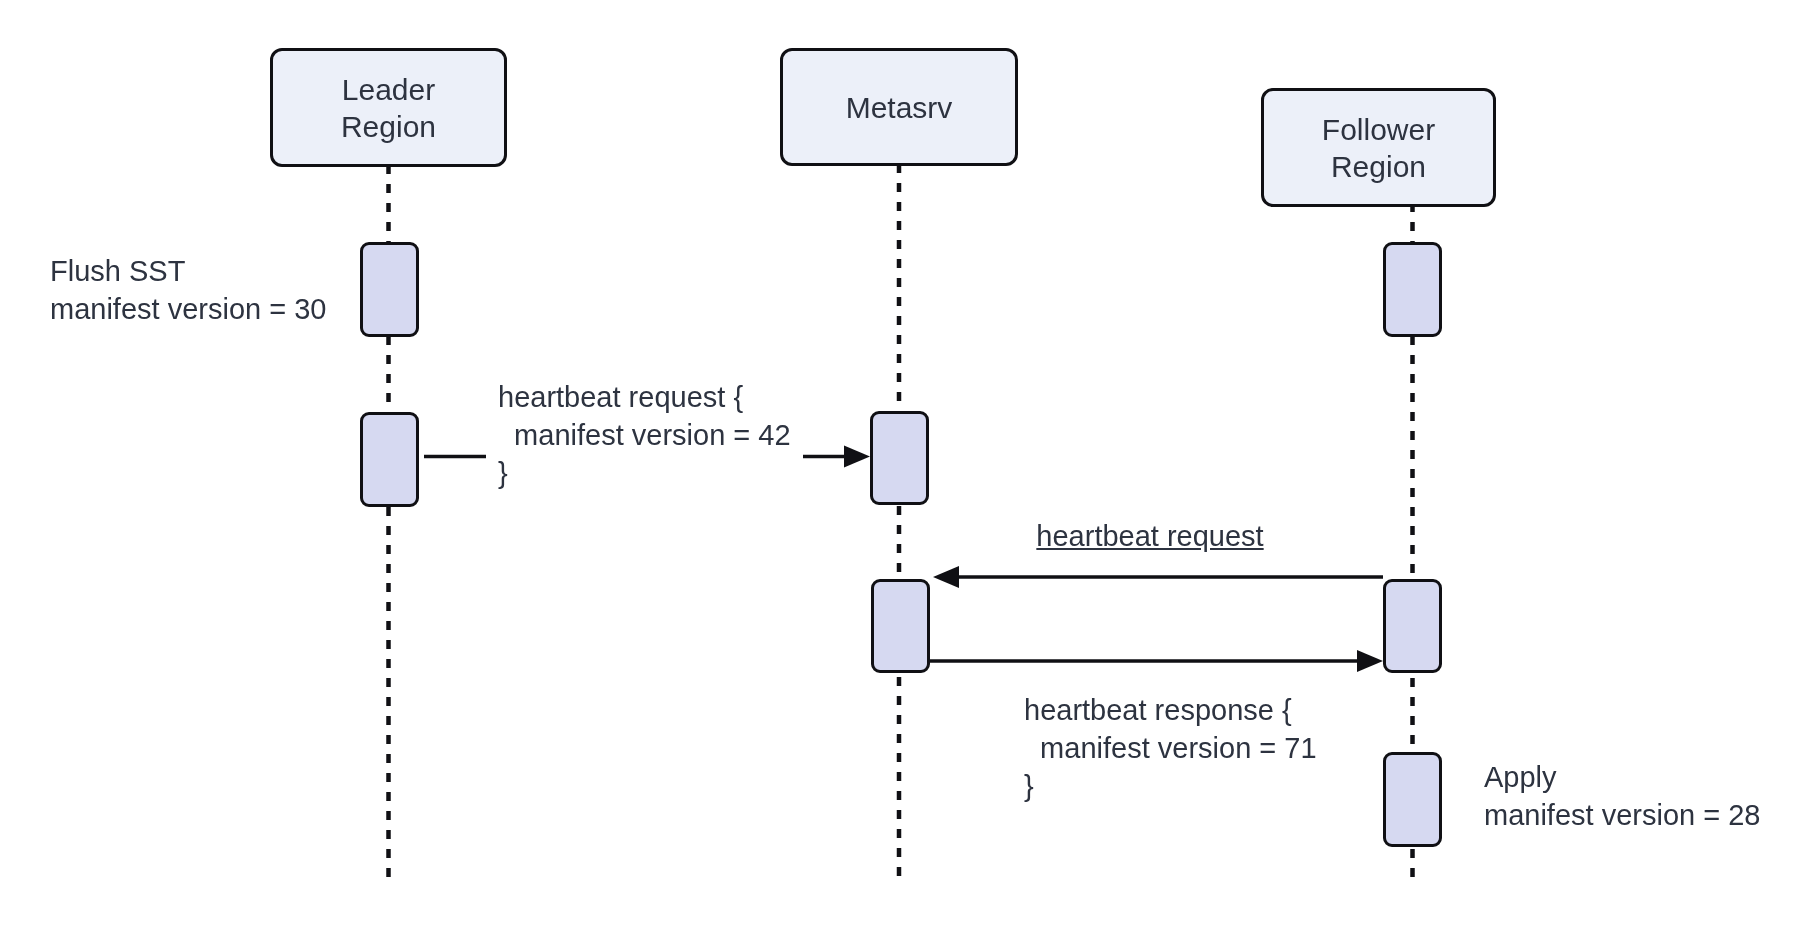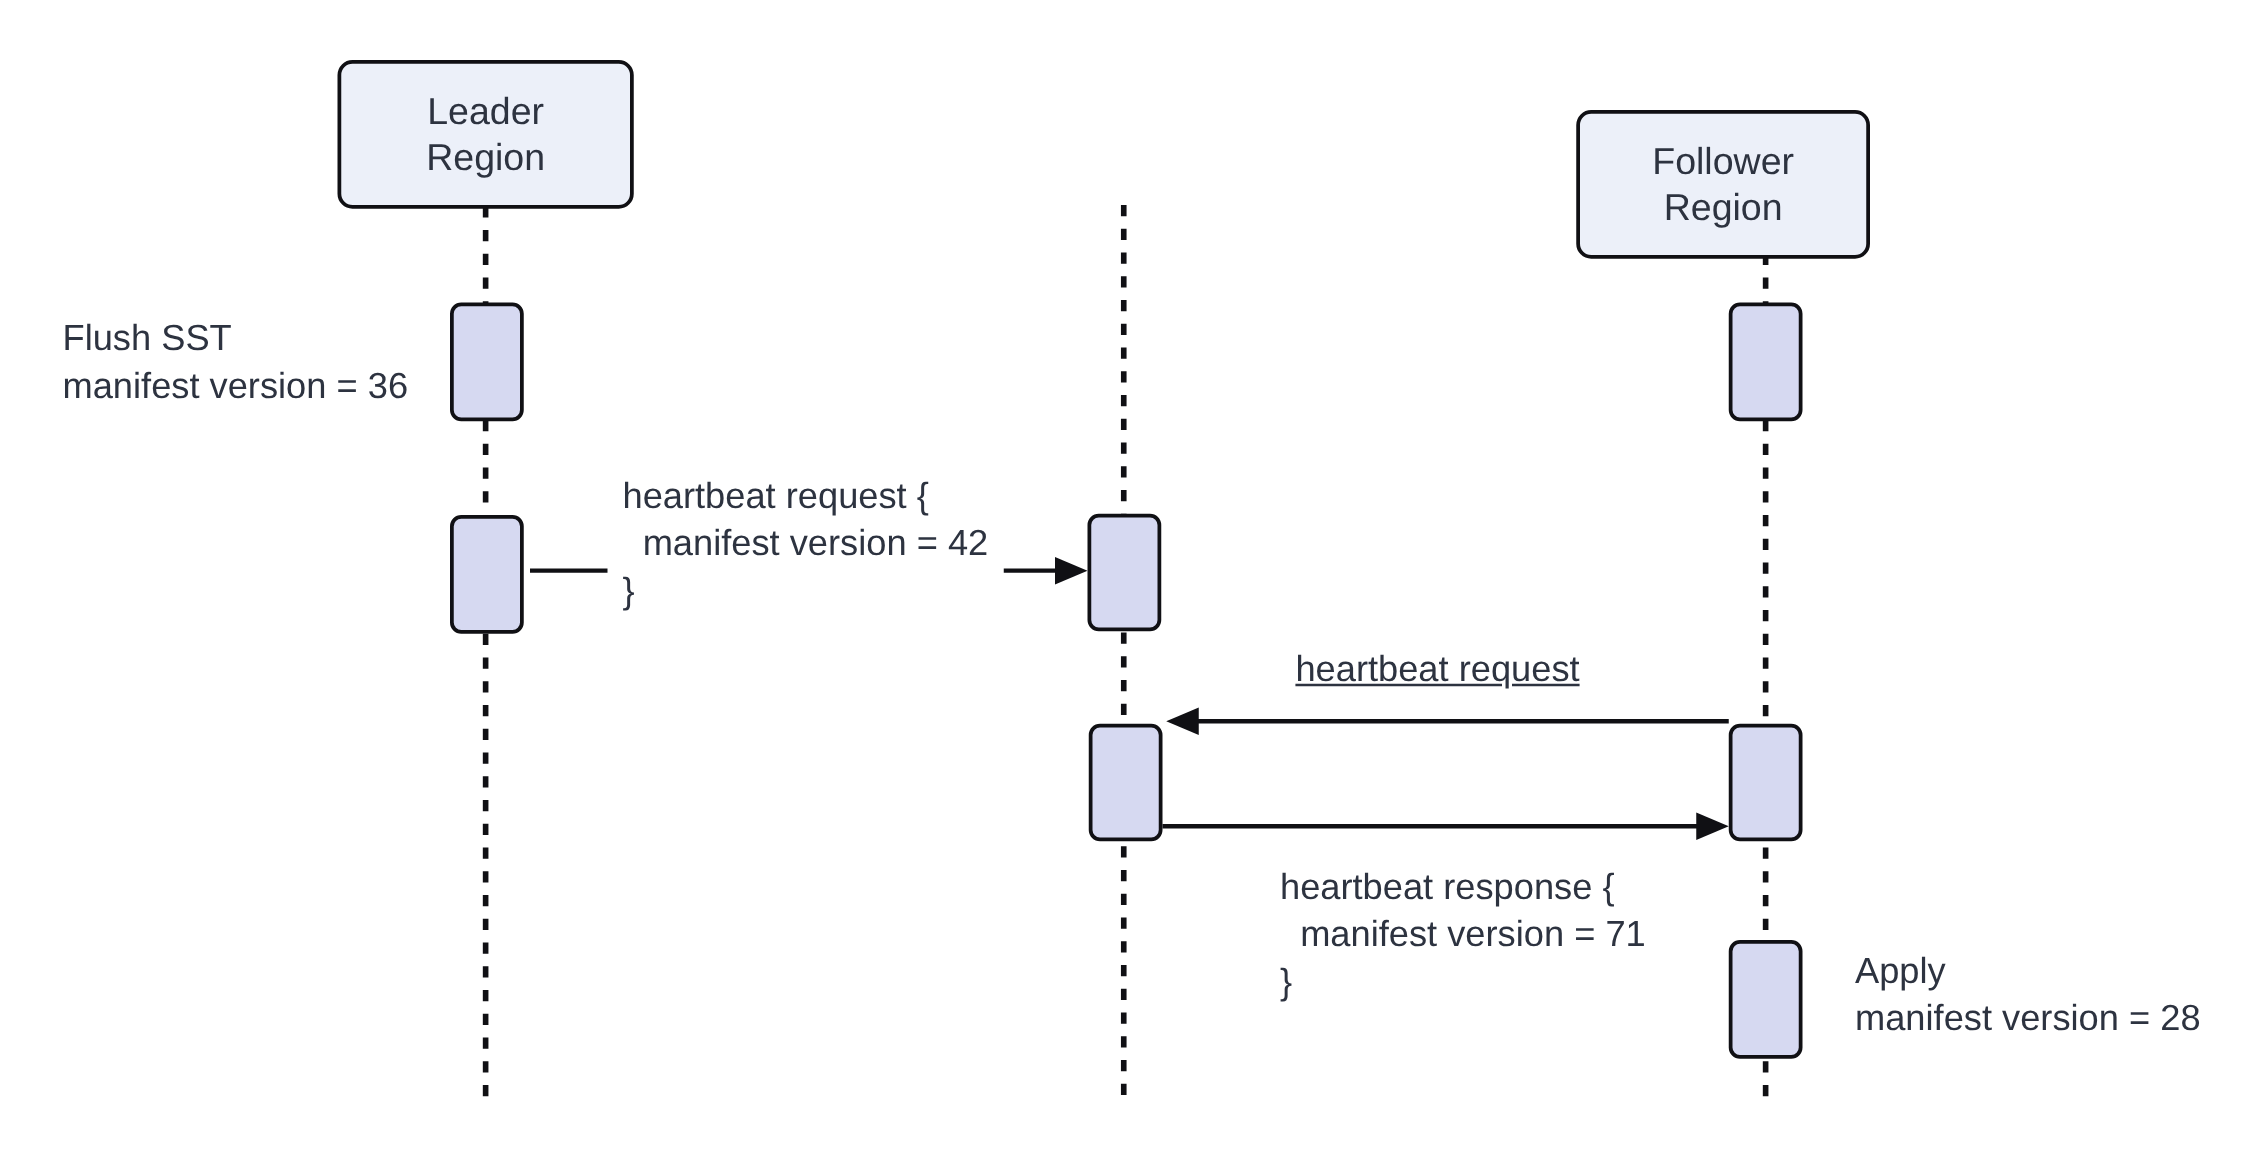--- a/index.html
+++ b/index.html
@@ -109,31 +109,34 @@
   <div class="activation act-3"></div>
   <div class="activation act-4"></div>
   <div class="activation act-5"></div>
   <div class="activation act-6"></div>
   <div class="activation act-7"></div>
 
   <div class="actor actor-leader">
     <span class="actor-label">Leader
 Region</span>
   </div>
+  <div class="actor actor-metasrv">
+    <span class="actor-label">Metasrv</span>
+  </div>
   <div class="actor actor-follower">
     <span class="actor-label">Follower
 Region</span>
   </div>
 
   <div class="msg-label on-line label-m1">heartbeat request {
   manifest version = 42
 }</div>
   <div class="msg-label centered label-m2">heartbeat request</div>
   <div class="msg-label label-m3">heartbeat response {
   manifest version = 71
 }</div>
 
   <div class="note note-flush">Flush SST
-manifest version = 36</div>
+manifest version = 30</div>
   <div class="note note-apply">Apply
 manifest version = 28</div>
 
 </div>
 
 </body></html>

